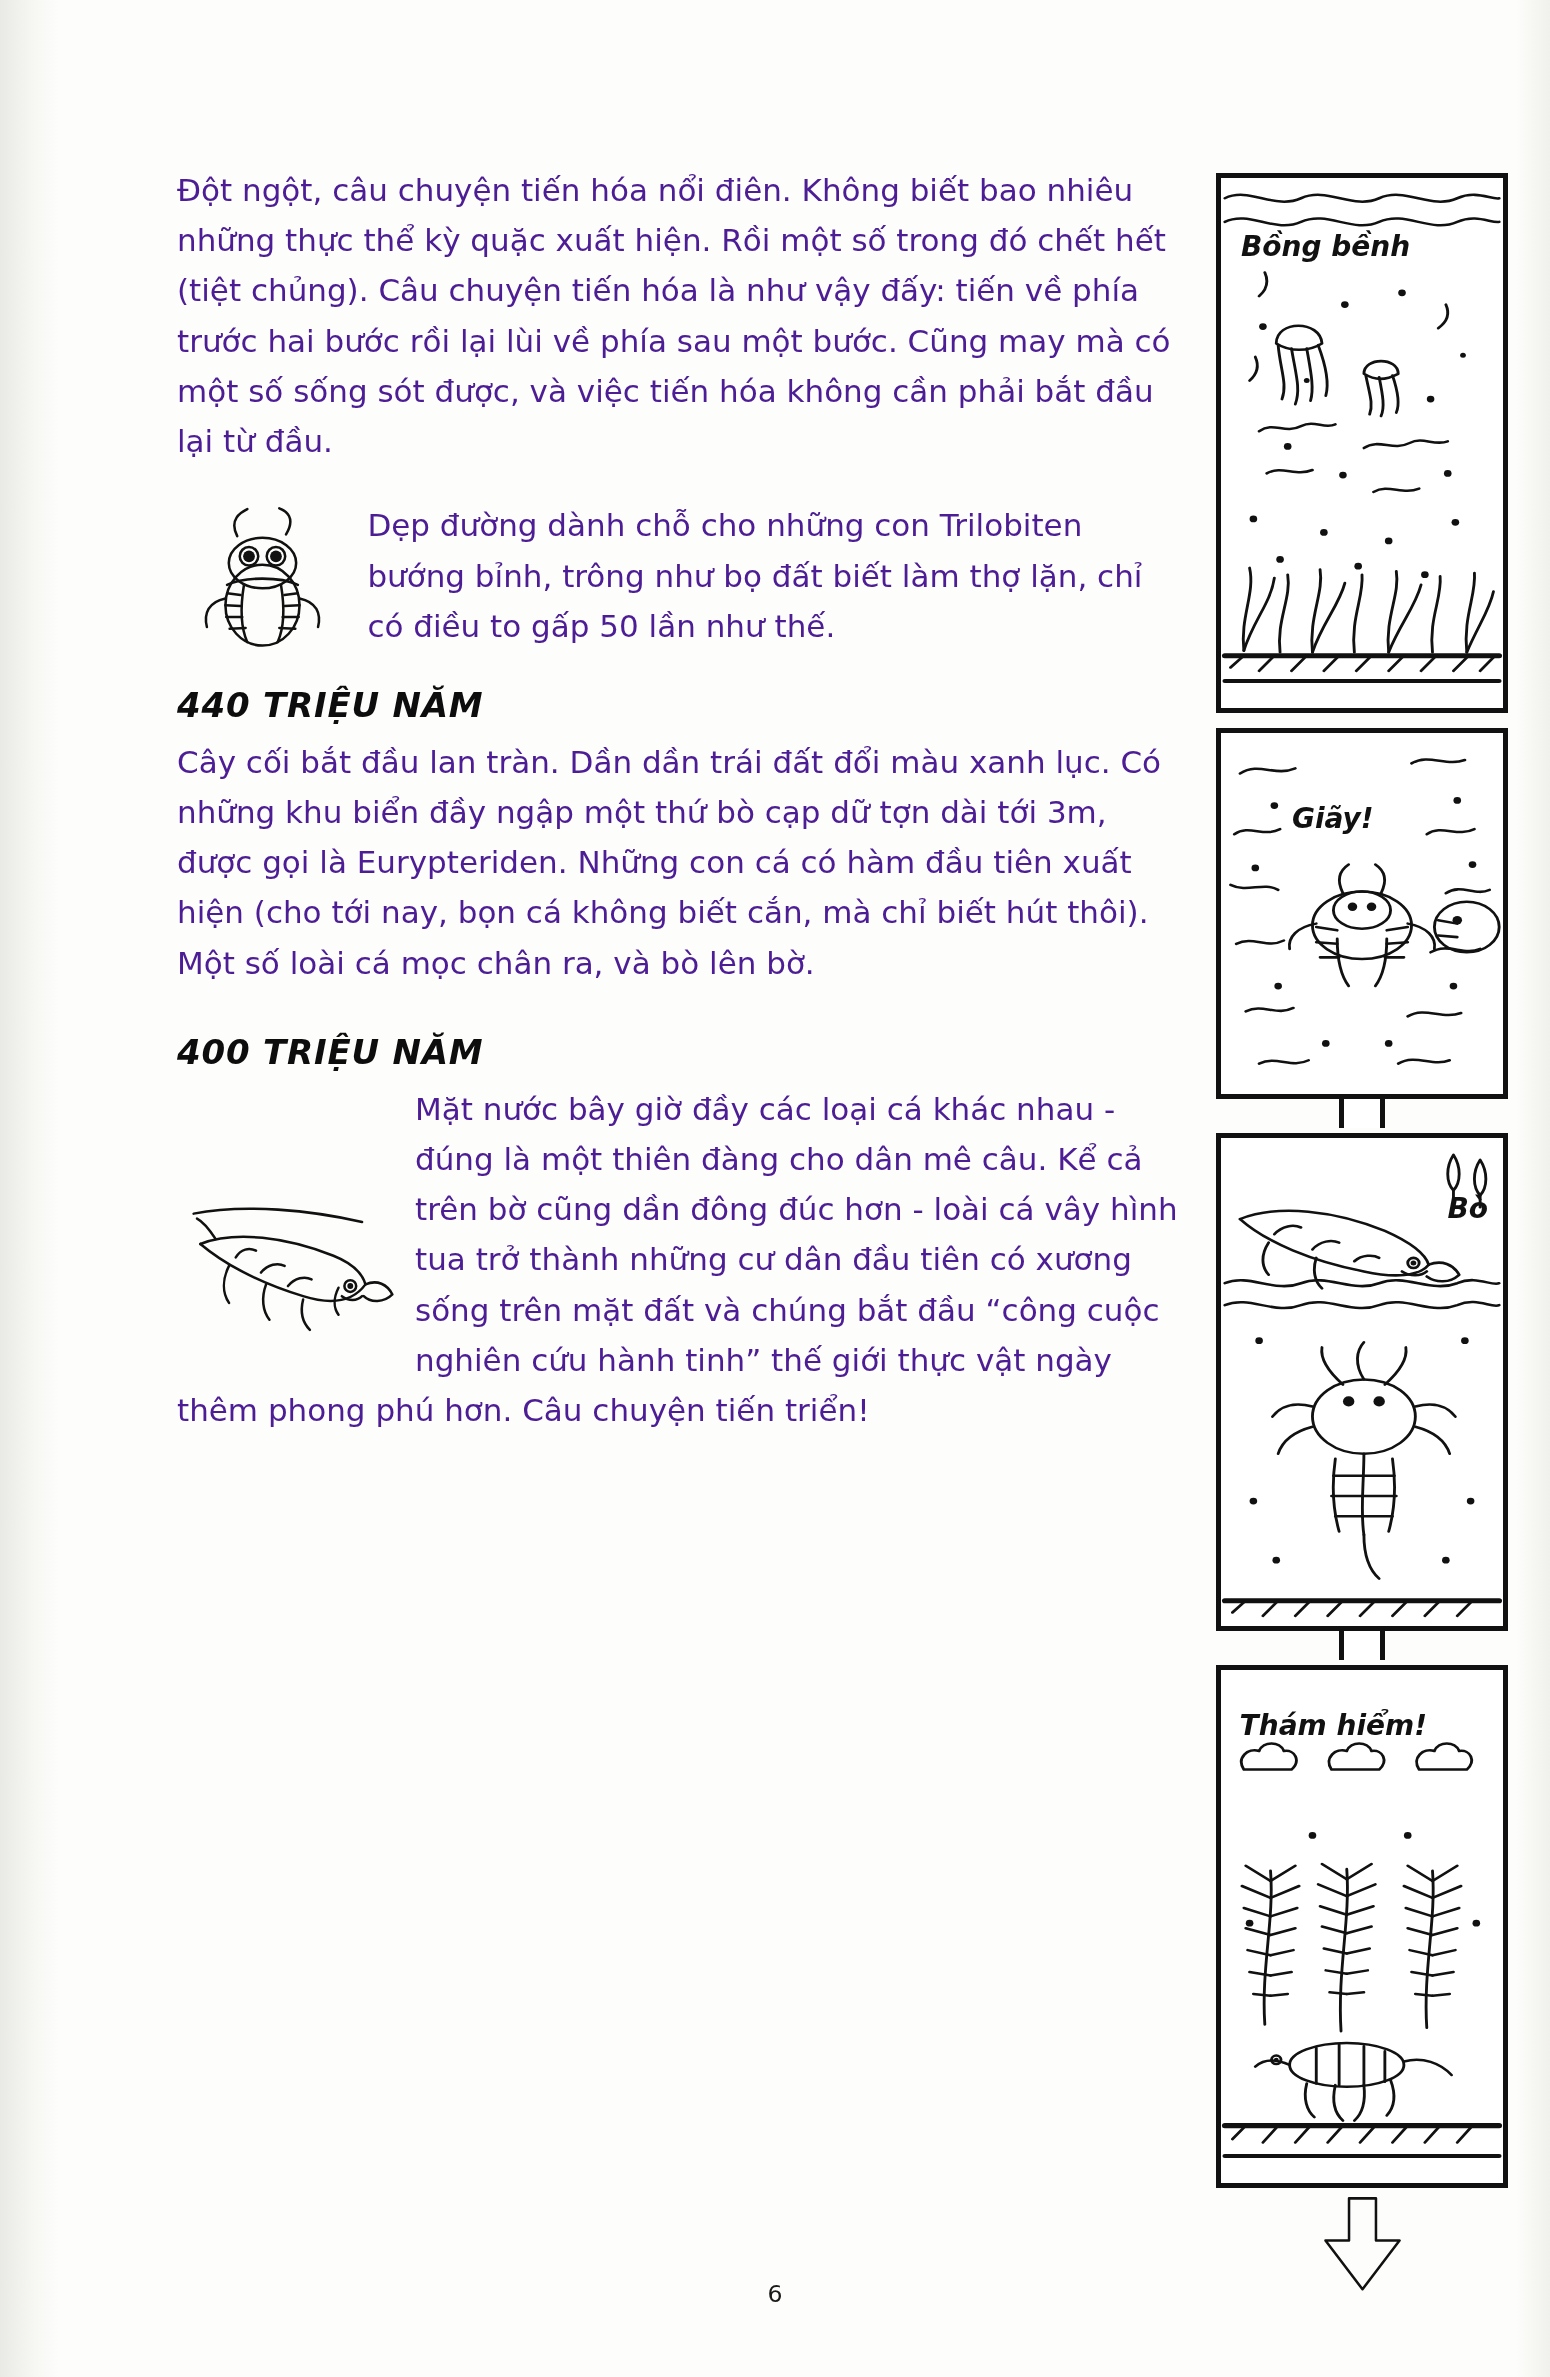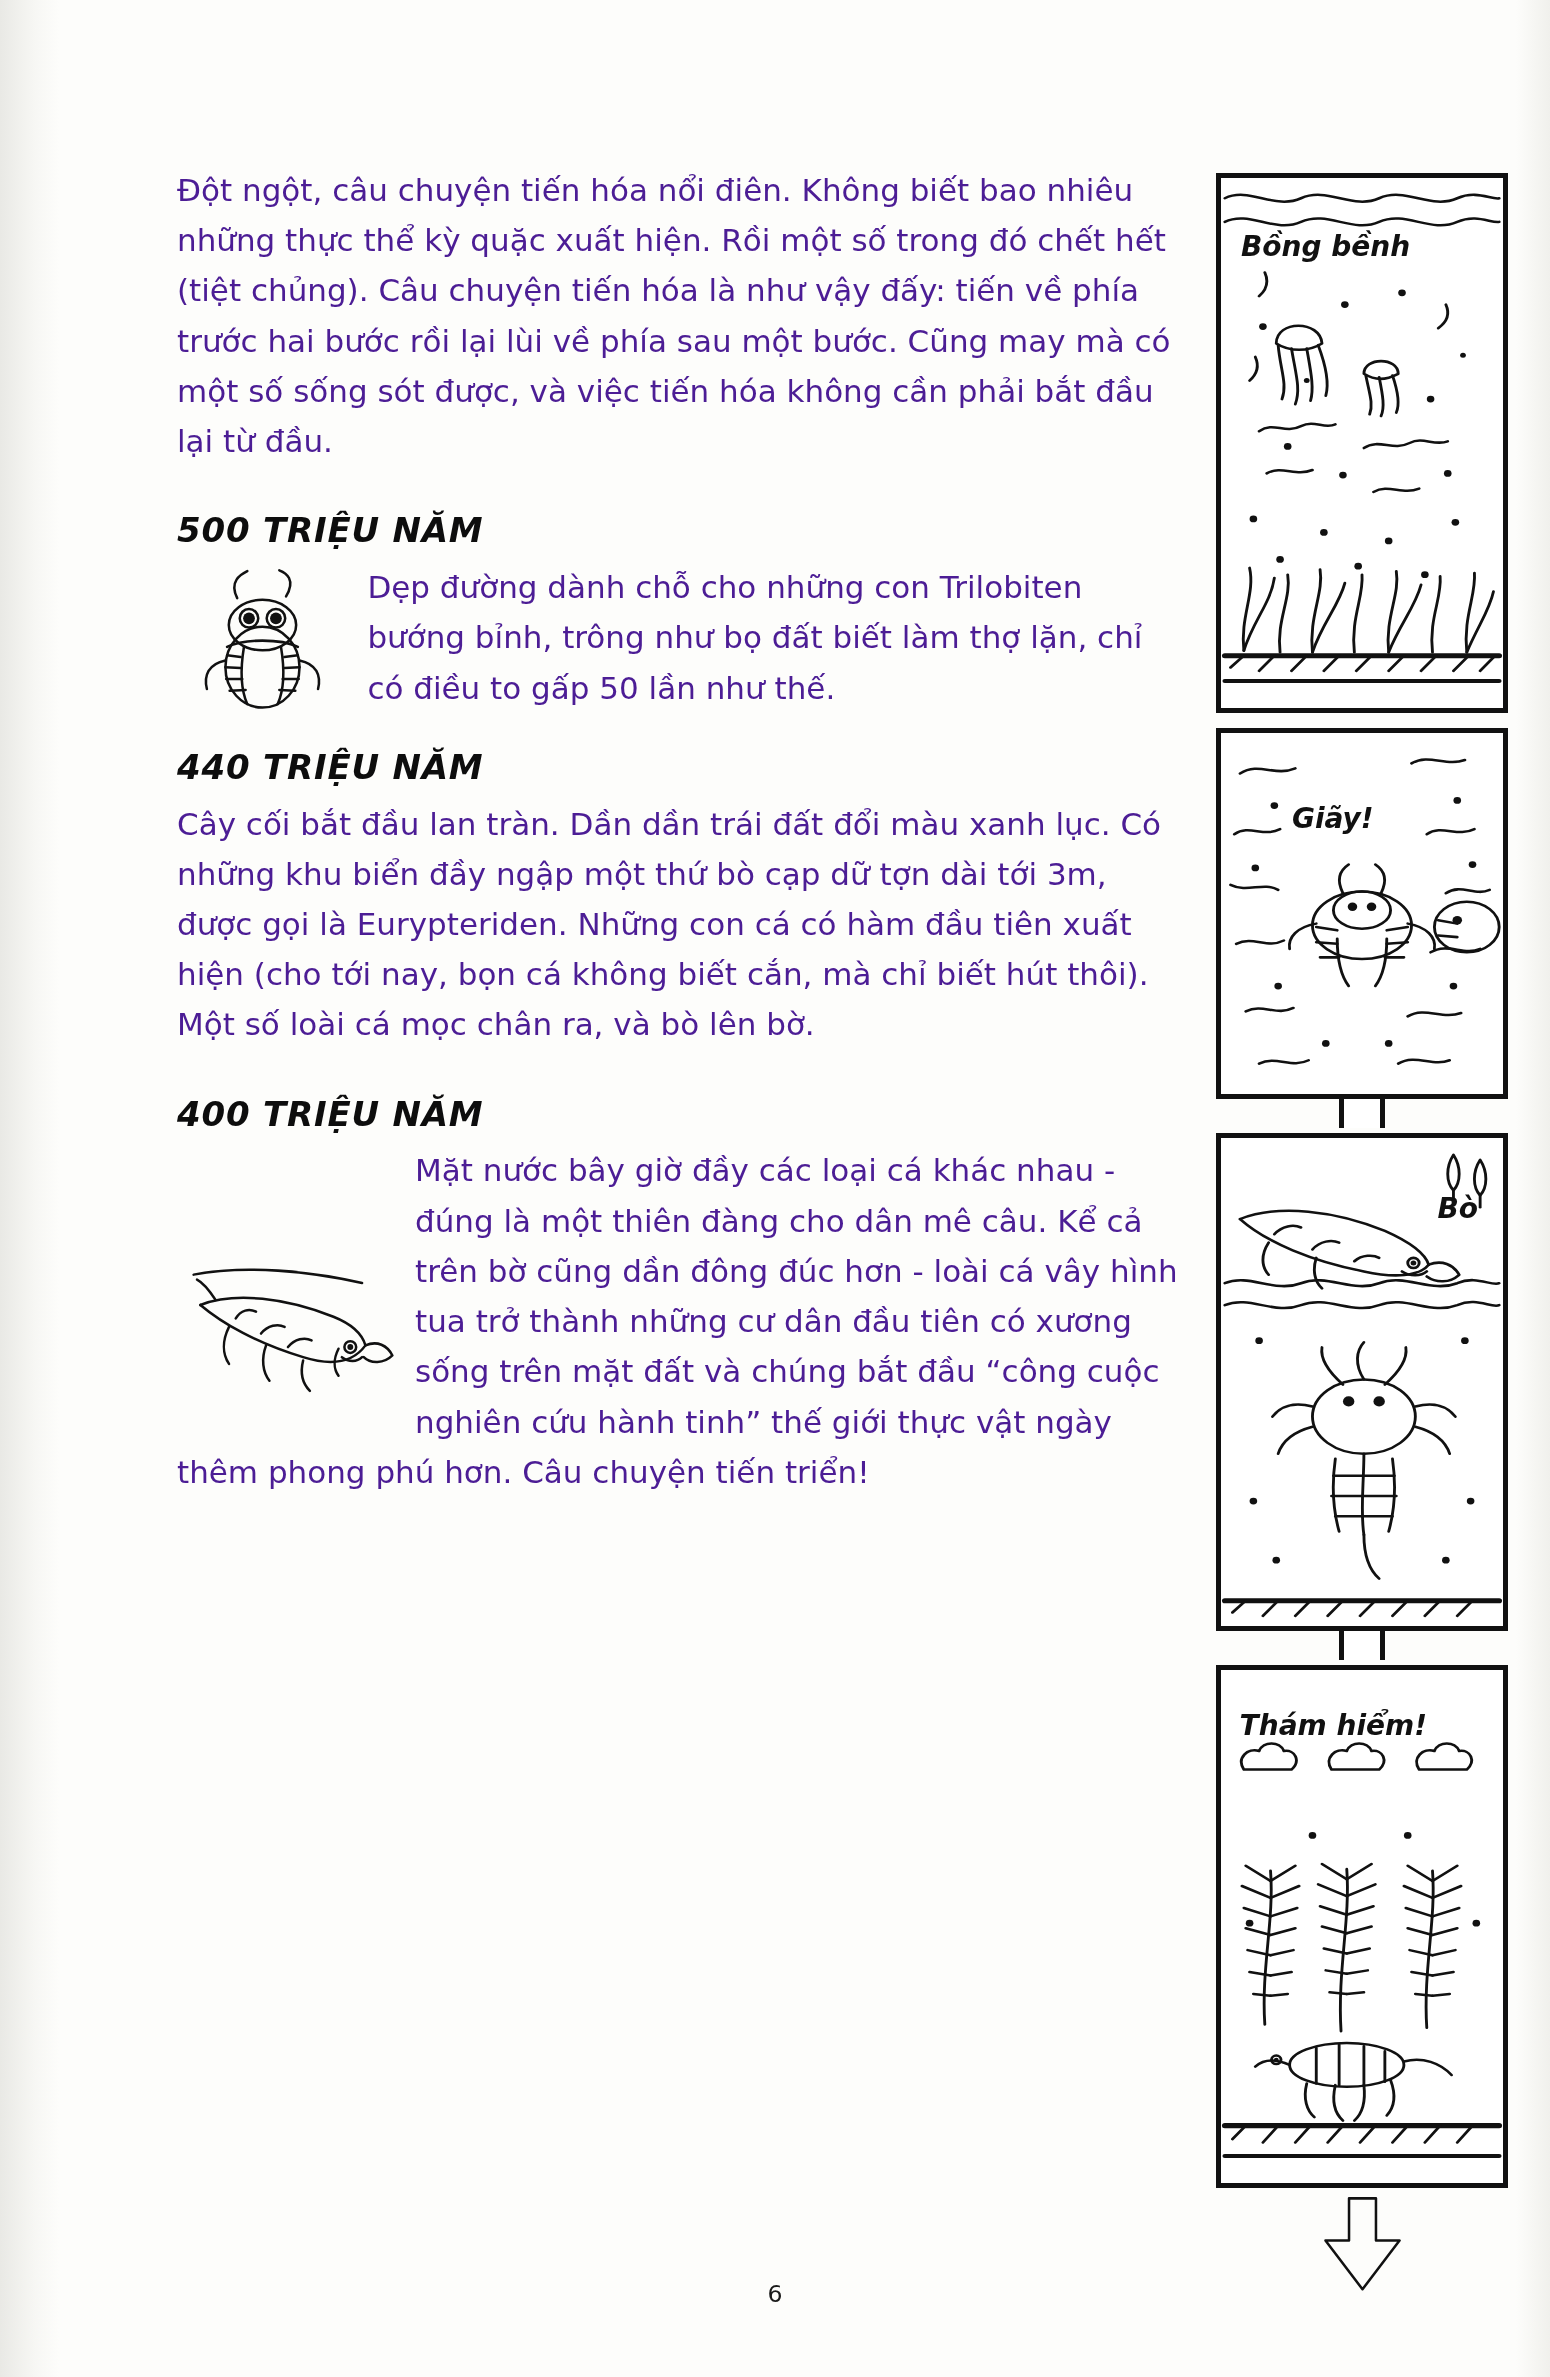--- a/index.html
+++ b/index.html
@@ -130,21 +130,20 @@
 </style>
 </head>
 <body>
 
 <div class="page">
 
   <div class="content">
 
     <p class="body-text">Đột ngột, câu chuyện tiến hóa nổi điên. Không biết bao nhiêu những thực thể kỳ quặc xuất hiện. Rồi một số trong đó chết hết (tiệt chủng). Câu chuyện tiến hóa là như vậy đấy: tiến về phía trước hai bước rồi lại lùi về phía sau một bước. Cũng may mà có một số sống sót được, và việc tiến hóa không cần phải bắt đầu lại từ đầu.</p>
 
-    <h2 class="section-heading sec-gap">500 TRIỆU NĂM</h2>
     <div class="clearfix">
       <span class="float-left-art">
         <svg viewBox="0 0 190 185" width="160" height="156" aria-hidden="true">
           <g class="ink">
             <path d="M62 38 C52 18, 66 10, 74 6"></path>
             <path d="M120 36 C132 16, 120 8, 112 5"></path>
             <ellipse cx="92" cy="70" rx="40" ry="30"></ellipse>
             <ellipse cx="92" cy="120" rx="44" ry="48"></ellipse>
             <path d="M50 96 C70 86, 114 86, 134 96"></path>
             <path d="M70 96 C66 120, 66 146, 74 164"></path>
@@ -357,21 +356,21 @@
           <circle cx="134" cy="312" r="6"></circle>
           <circle cx="166" cy="312" r="6"></circle>
           <circle cx="40" cy="240" r="4"></circle>
             <circle cx="256" cy="240" r="4"></circle>
           <circle cx="34" cy="430" r="4"></circle>
             <circle cx="262" cy="430" r="4"></circle>
           <circle cx="58" cy="500" r="4"></circle>
             <circle cx="236" cy="500" r="4"></circle>
         </g>
       </svg>
-      <span class="panel-label" style="right:25px; top:54px;">Bò</span>
+      <span class="panel-label" style="right:15px; top:54px;">Bò</span>
     </div>
     <div class="connector"></div>
 
     <div class="panel" style="height:523px; margin-top:5px;">
       <svg viewBox="0 0 296 608" width="100%" height="100%" preserveAspectRatio="none" aria-hidden="true">
         <g class="ink">
 
           <path d="M24 118 C16 104, 28 92, 40 96 C44 84, 62 84, 66 96 C78 94, 84 108, 74 118Z"></path>
           <path d="M116 118 C108 104, 120 92, 132 96 C136 84, 154 84, 158 96 C170 94, 176 108, 166 118Z"></path>
           <path d="M208 118 C200 104, 212 92, 224 96 C228 84, 246 84, 250 96 C262 94, 268 108, 258 118Z"></path>

